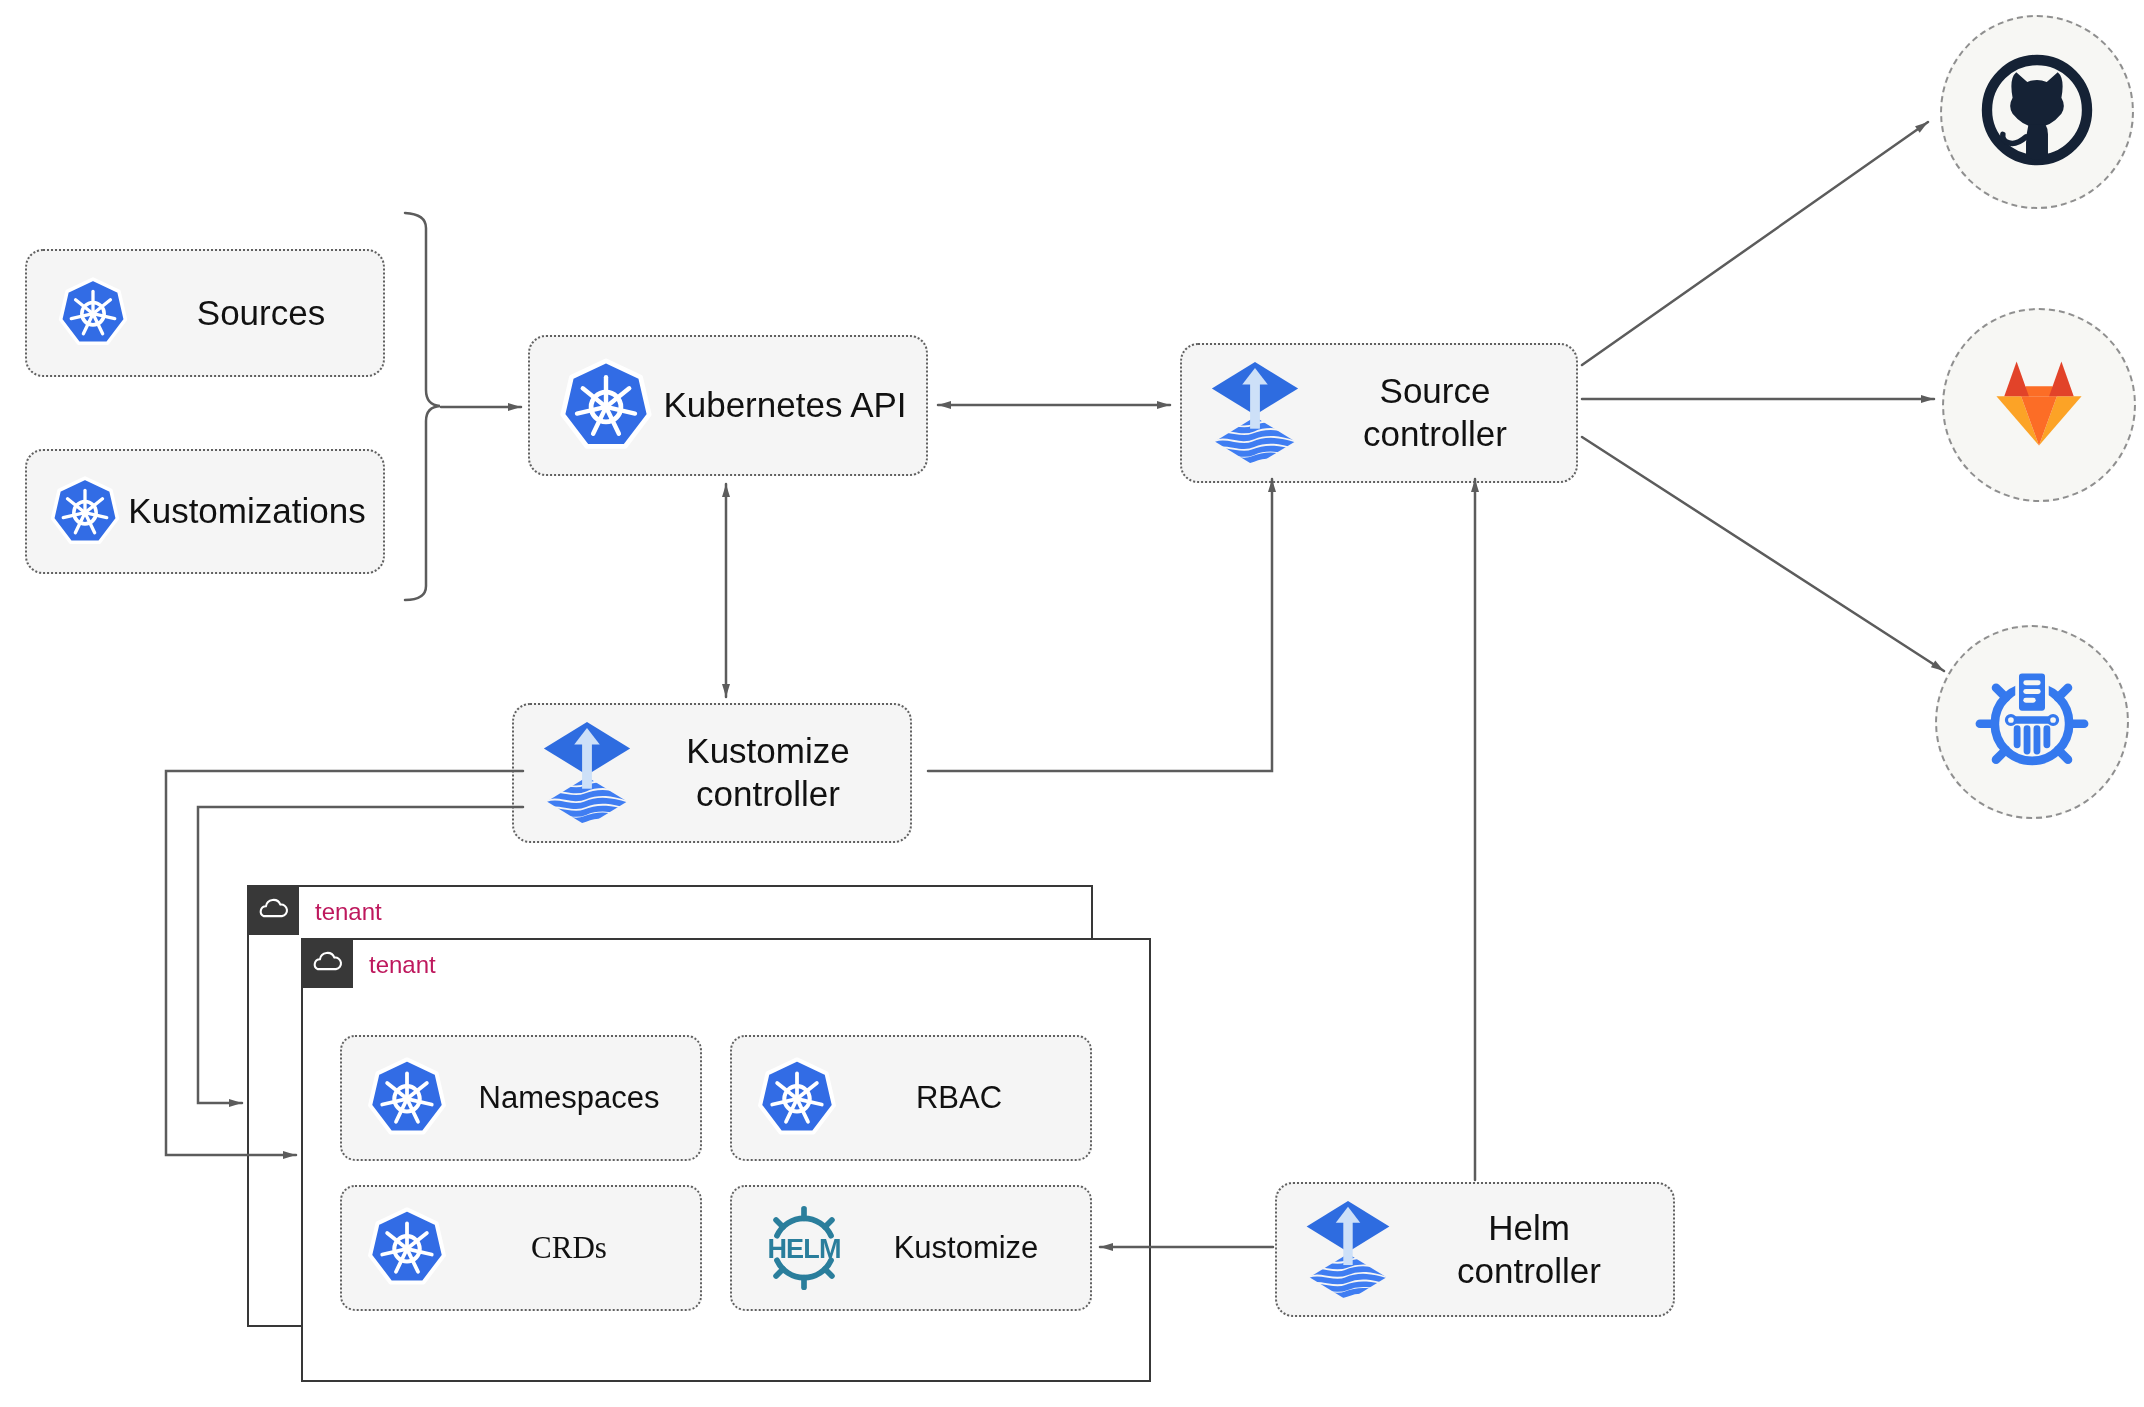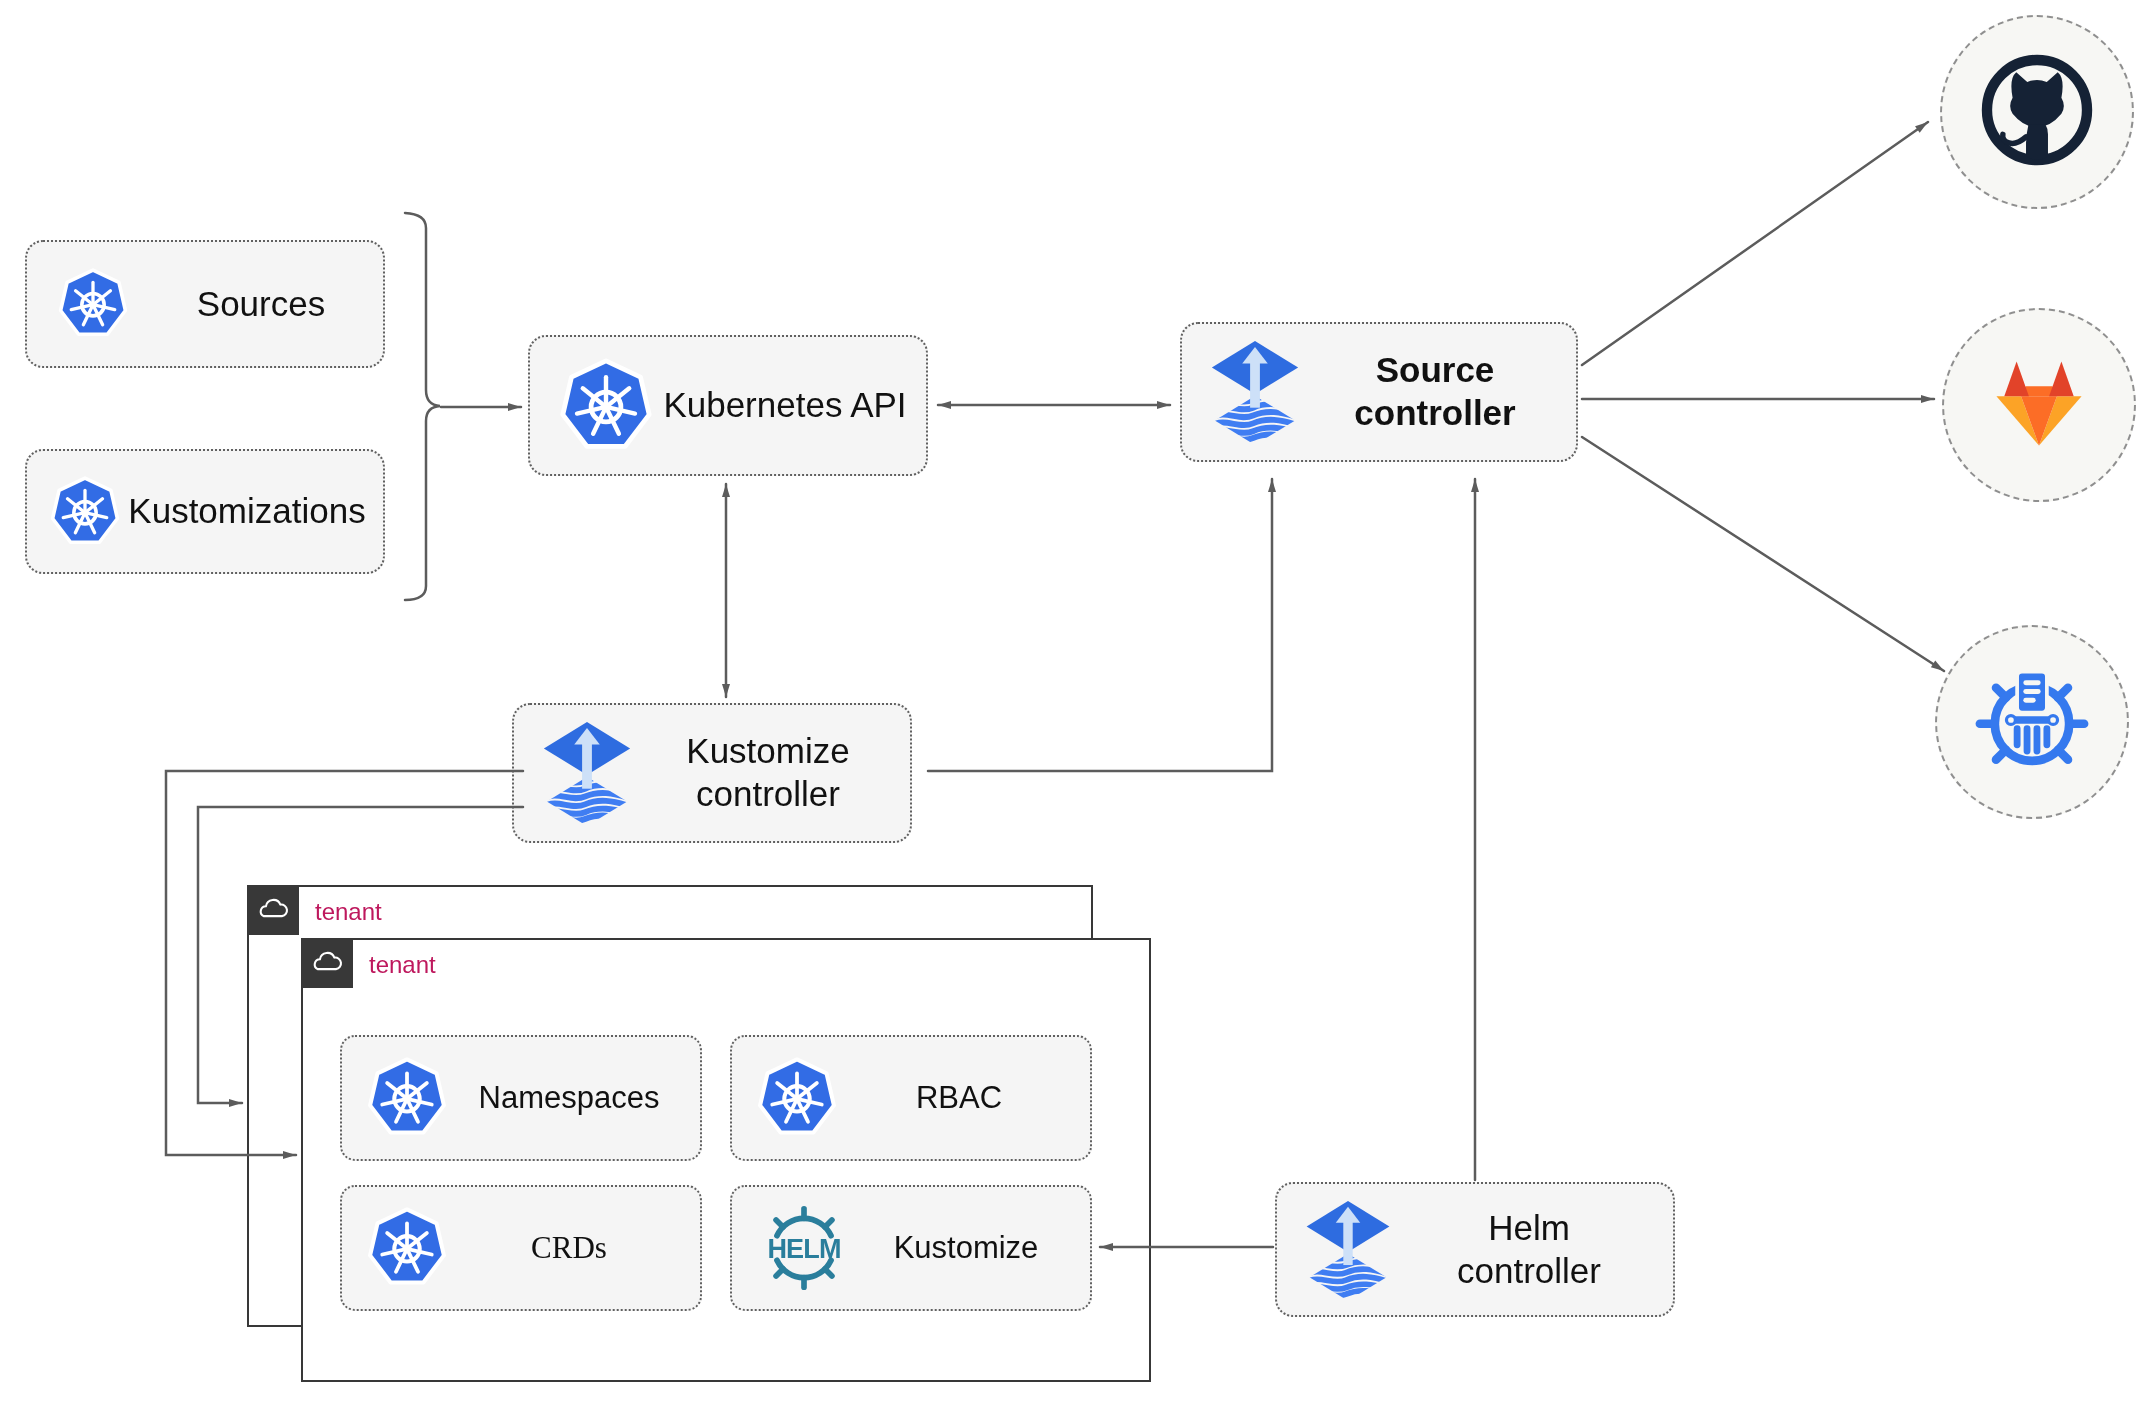--- a/index.html
+++ b/index.html
@@ -157,21 +157,21 @@
           <line x1="79" y1="26" x2="87" y2="18"></line>
           <line x1="31" y1="74" x2="23" y2="82"></line>
           <line x1="79" y1="74" x2="87" y2="82"></line>
         </g>
         <text x="55" y="61" text-anchor="middle" style="fill:var(--helm-teal);font-family:'Liberation Sans',sans-serif;font-weight:bold;font-size:31px;letter-spacing:-1px">HELM</text>
       </svg>
       </span>
     <span class="label">Kustomize</span>
   </div>
 
-  <div class="node" style="left:25px;top:240px;width:360px;height:128px;gap:20px;">
+  <div class="node" style="left:25px;top:249px;width:360px;height:128px;gap:20px;">
     <span class="icon" style="margin-left:30px;">
       <svg width="72" height="72" viewBox="0 0 100 100">
           <use href="#k8s"></use>
         </svg>
       </span>
     <span class="label">Sources</span>
   </div>
 
   <div class="node" style="left:528px;top:335px;width:400px;height:141px;">
     <span class="icon">
@@ -184,21 +184,21 @@
 
   <div class="node" style="left:25px;top:449px;width:360px;height:125px;">
     <span class="icon" style="margin-left:22px;">
       <svg width="72" height="72" viewBox="0 0 100 100">
           <use href="#k8s"></use>
         </svg>
       </span>
     <span class="label">Kustomizations</span>
   </div>
 
-  <div class="node" style="left:1180px;top:322px;width:398px;height:140px;font-weight:bold;">
+  <div class="node" style="left:1180px;top:343px;width:398px;height:140px;">
     <span class="icon" style="margin-left:24px;">
       <svg width="98" height="106" viewBox="0 0 100 108">
           <use href="#flux"></use>
         </svg>
       </span>
     <span class="label">Source
 controller</span>
   </div>
 
   <div class="node" style="left:512px;top:703px;width:400px;height:140px;">

